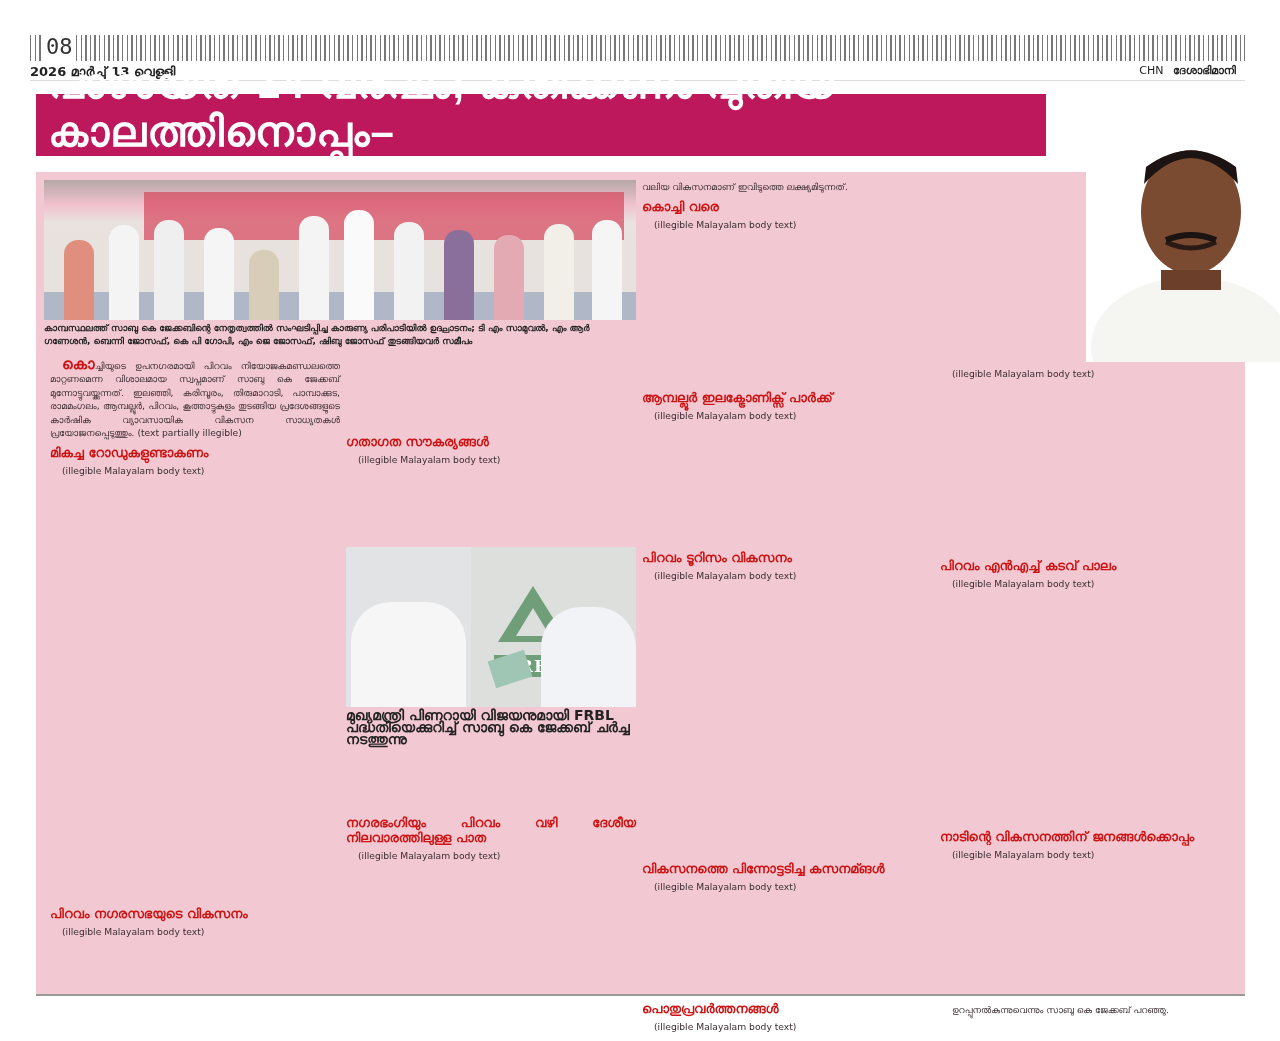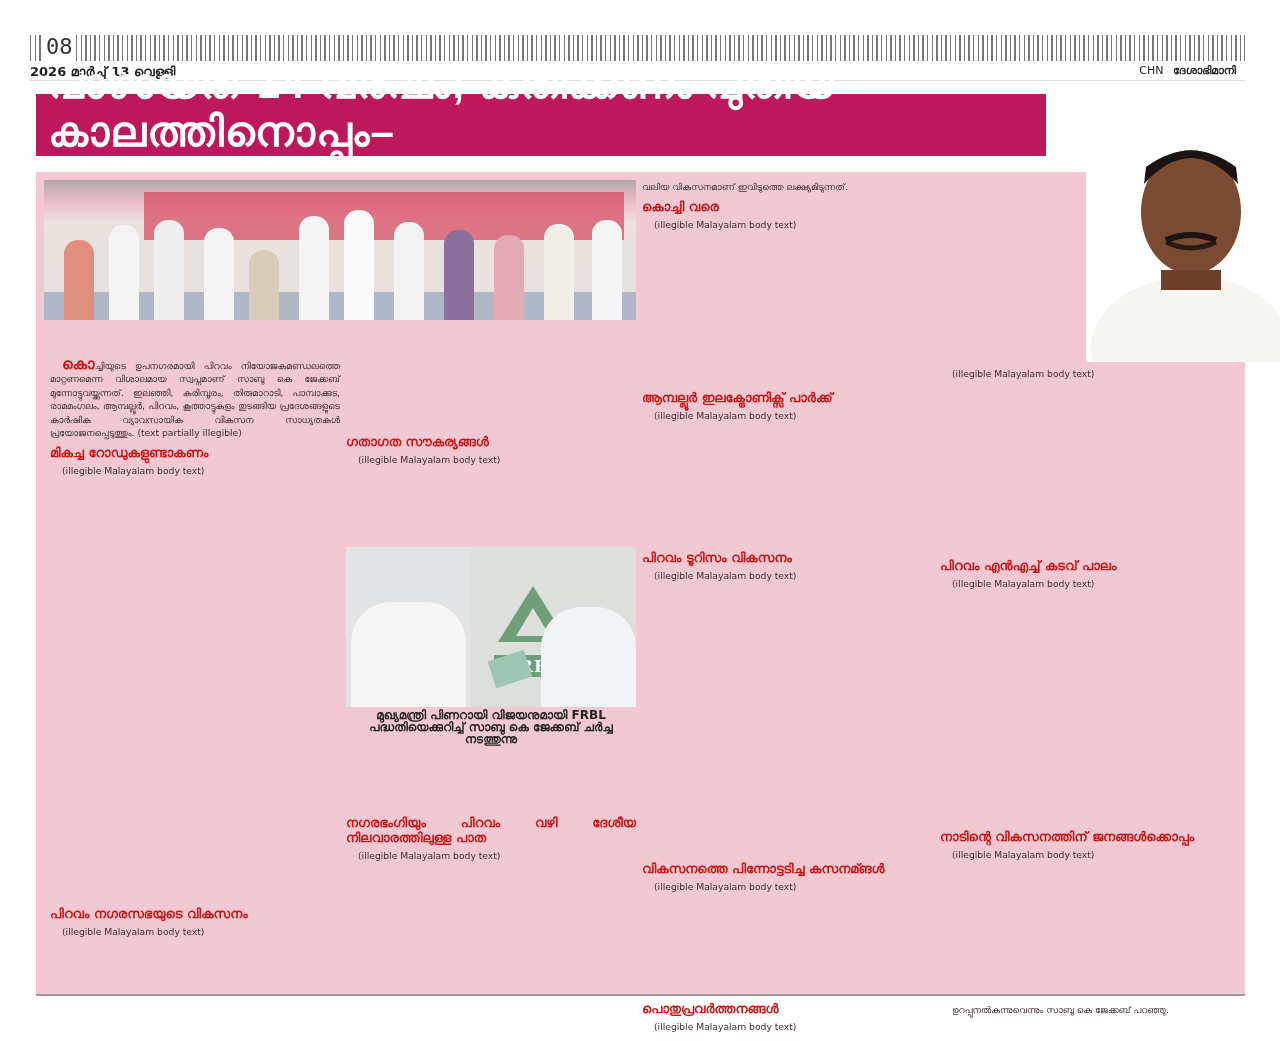--- a/index.html
+++ b/index.html
@@ -53,22 +53,22 @@
   }
 
   .photo-mid {
     position: absolute; left: 310px; top: 375px; width: 290px; height: 160px; background: #e2e3e4; overflow: hidden;
   }
   .photo-mid .wall { position:absolute; left:125px; top:0; width:165px; height:160px; background:#dcdfdc; }
   .frbl-logo { position:absolute; left:150px; top:35px; width:75px; height:80px; }
   .frbl-text { position:absolute; left:148px; top:108px; width:80px; height:22px; background:#6f9e79; color:#fff;
                font: bold 17px "DejaVu Serif", serif; text-align:center; line-height:22px; letter-spacing: 1px; }
   .caption-mid {
-    position: absolute; left: 310px; top: 537px; width: 290px; font-size: 12px; font-weight: bold;
-    line-height: 12px; color: #222; text-align: center;
+    position: absolute; left: 310px; top: 537px; width: 290px; font-size: 14px; font-weight: bold;
+    line-height: 12px; color: #222;
   }
 
   .portrait {
     position: absolute; left: 1050px; top: -80px; width: 210px; height: 270px;
   }
 
   .footer-strip { position: absolute; left: 36px; top: 994px; width: 1209px; height: 2px; background: #999; }
 </style>
 </head>
 <body>
@@ -107,20 +107,21 @@
     <div class="person" style="left:160px;height:92px;background:#f5f5f5;"></div>
     <div class="person" style="left:205px;height:70px;background:#d8cdb8;"></div>
     <div class="person" style="left:255px;height:104px;background:#f4f4f4;"></div>
     <div class="person" style="left:300px;height:110px;background:#fafafa;"></div>
     <div class="person" style="left:350px;height:98px;background:#f2f2f2;"></div>
     <div class="person" style="left:400px;height:90px;background:#8a6f9a;"></div>
     <div class="person" style="left:450px;height:85px;background:#e4aab3;"></div>
     <div class="person" style="left:500px;height:96px;background:#f1efe8;"></div>
     <div class="person" style="left:548px;height:100px;background:#f5f5f5;"></div>
   </div>
+  <div class="caption-top">കാമ്പസ്ഥലത്ത് സാബു കെ ജേക്കബിന്റെ നേതൃത്വത്തിൽ സംഘടിപ്പിച്ച കാരുണ്യ പരിപാടിയിൽ ഉദ്ഘാടനം; ടി എം സാമുവൽ, എം ആർ ഗണേശൻ, ബെന്നി ജോസഫ്, കെ പി ഗോപി, എം ജെ ജോസഫ്, ഷിബു ജോസഫ് തുടങ്ങിയവർ സമീപം</div>
 
   <div class="col" style="left:14px; top:186px; width:290px;">
     <p>
       <span style="color:#cc1414;font-weight:bold;font-size:15px;">കൊ</span><span>ച്ചിയുടെ ഉപനഗരമായി പിറവം നിയോജകമണ്ഡലത്തെ മാറ്റണമെന്ന വിശാലമായ സ്വപ്നമാണ് സാബു കെ ജേക്കബ് മുന്നോട്ടുവയ്ക്കുന്നത്. ഇലഞ്ഞി, കരിമ്പൂരം, തിരുമാറാടി, പാമ്പാക്കുട, രാമമംഗലം, ആമ്പല്ലൂർ, പിറവം, കൂത്താട്ടുകുളം തുടങ്ങിയ പ്രദേശങ്ങളുടെ കാർഷിക വ്യാവസായിക വികസന സാധ്യതകൾ പ്രയോജനപ്പെടുത്തും. (text partially illegible)</span>
     </p>
     <div class="sub">മികച്ച റോഡുകളുണ്ടാകണം</div>
     <p>(illegible Malayalam body text)</p>
     <div style="height:420px"></div>
     <div class="sub">പിറവം നഗരസഭയുടെ വികസനം</div>
     <p>(illegible Malayalam body text)</p>

